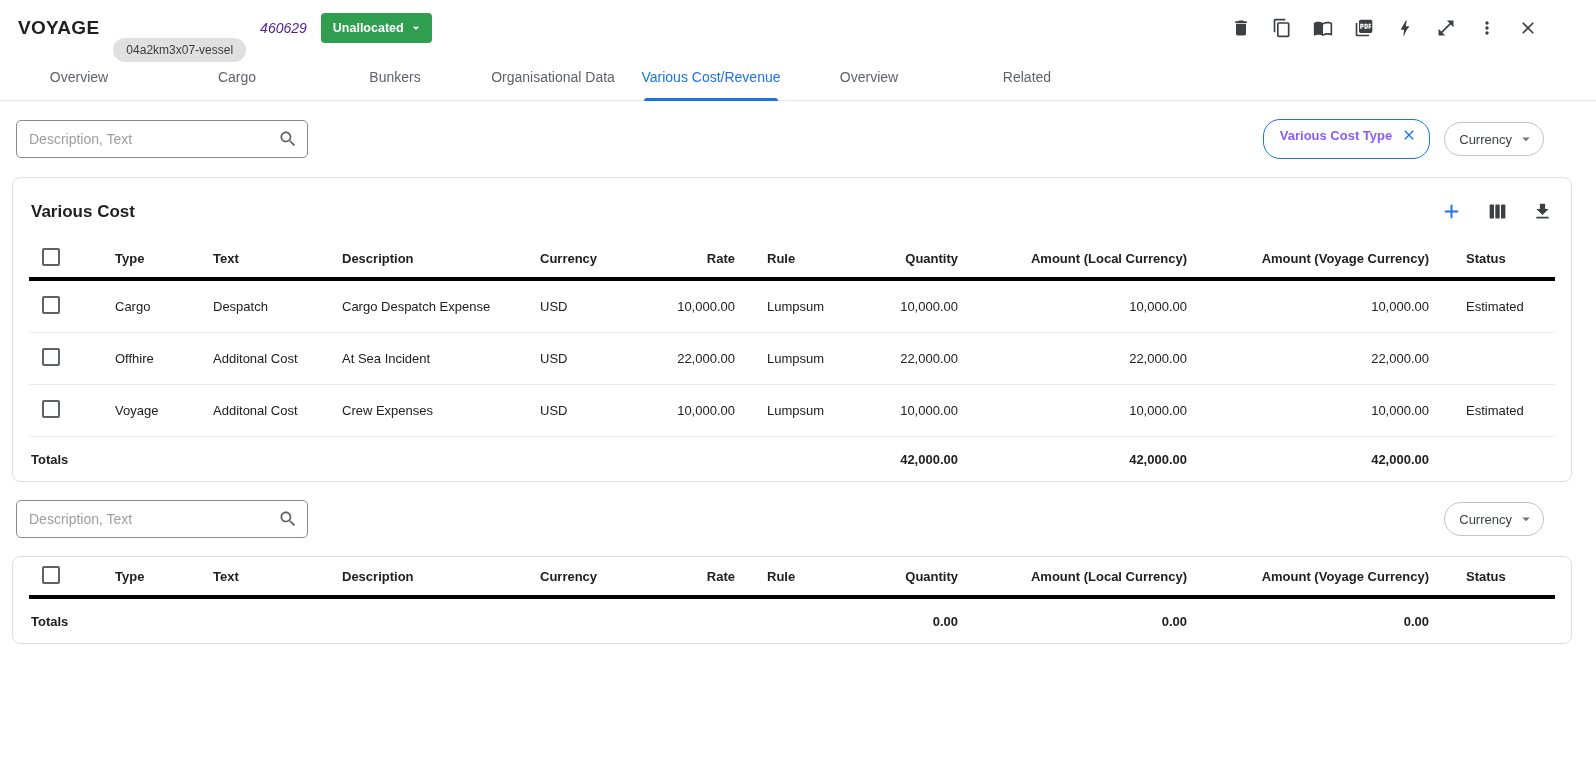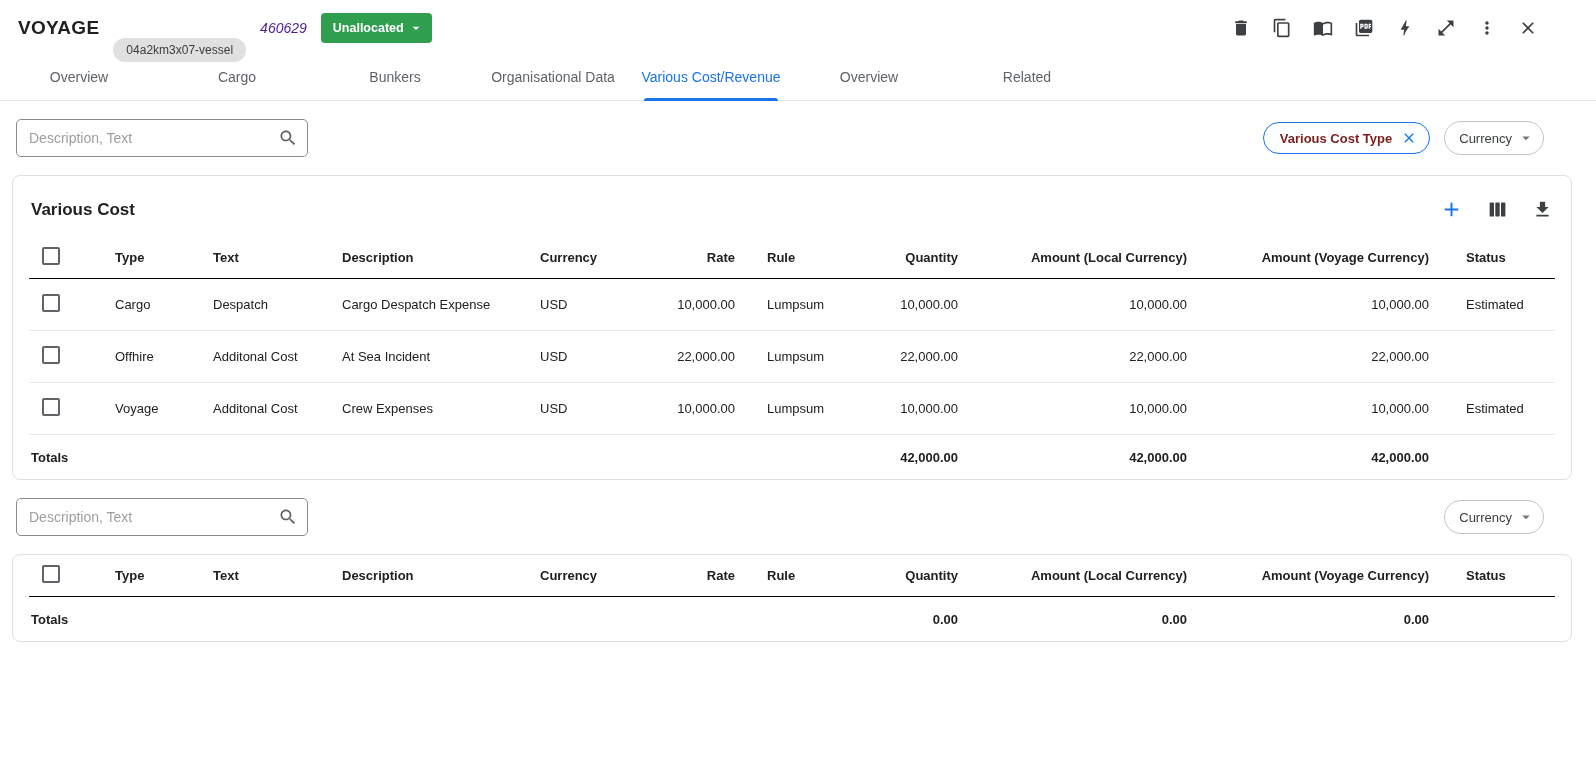--- a/index.html
+++ b/index.html
@@ -39,21 +39,21 @@
     padding:18px 52px 18px 16px; }
   .searchbox { position:relative; width:292px; }
   .searchbox input { width:100%; height:38px; border:1px solid #8a8a8a; border-radius:5px;
     padding:0 40px 0 12px; font-size:14px; color:#212121; background:#fff; outline:none;
     font-family:"Liberation Sans", sans-serif; }
   .searchbox input::placeholder { color:#9e9e9e; }
   .search-icon { position:absolute; right:10px; top:9px; width:20px; height:20px; }
   .search-icon svg { width:20px; height:20px; fill:#616161; }
   .filter-right { display:flex; align-items:center; gap:14px; }
   .type-chip { display:flex; align-items:center; gap:9px; border:1px solid #1a73e8;
-    color:#7f1d1d; border-radius:17px; padding:7px 12px 7px 16px; font-size:13px;
+    color:#8b5cf6; border-radius:17px; padding:7px 12px 15px 16px; font-size:13px;
     font-weight:700; background:#fdfefe; cursor:pointer; }
   .type-chip .chip-x { display:flex; cursor:pointer; }
   .type-chip .chip-x svg { width:16px; height:16px; fill:#1a73e8; }
   .currency-pill { display:flex; align-items:center; gap:5px; border:1px solid #c4c4c4;
     border-radius:17px; padding:7px 8px 7px 14px; font-size:13px; font-weight:500;
     color:#3c4043; background:#fff; cursor:pointer; }
   .currency-pill svg { width:18px; height:18px; fill:#757575; }
 
   
   .card { margin:0 24px 0 12px; border:1px solid #e0e0e0; border-radius:8px;
@@ -68,21 +68,21 @@
   .tool.disabled { cursor:default; }
   .tool.disabled svg { fill:#c3c3c3; }
 
   .trow { display:grid;
     grid-template-columns:86px 98px 129px 198px 100px 95px 125px 98px 229px 242px 1fr;
     align-items:center; font-size:13px; color:#212121; }
   .trow .cell { overflow:hidden; white-space:nowrap; }
   .c-right { text-align:right; }
   .c-rule { padding-left:32px; }
   .c-status { padding-left:37px; }
-  .thead { border-bottom:1px solid #000000; min-height:42px; }
+  .thead { border-bottom:4px solid #000000; min-height:42px; }
   .thead .cell { font-weight:700; }
   .tbody-row { border-bottom:1px solid #e8e8e8; min-height:52px; }
   .tbody-row:last-of-type { }
   .totals-row { min-height:44px; font-weight:700; }
   .totals-label { padding-left:2px; }
   .cb { display:inline-block; width:18px; height:18px; border:2px solid #5f6368;
     border-radius:2px; margin-left:13px; cursor:pointer; background:#fff; }
 </style>
 </head>
 <body>

